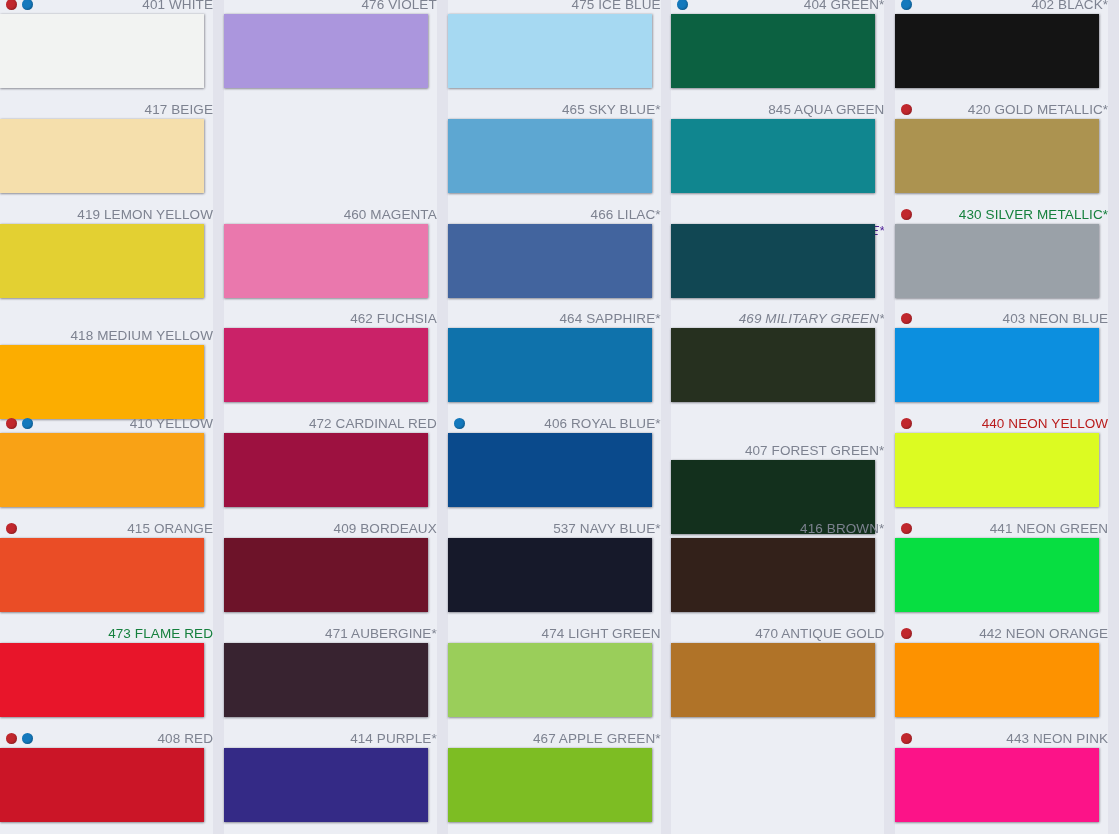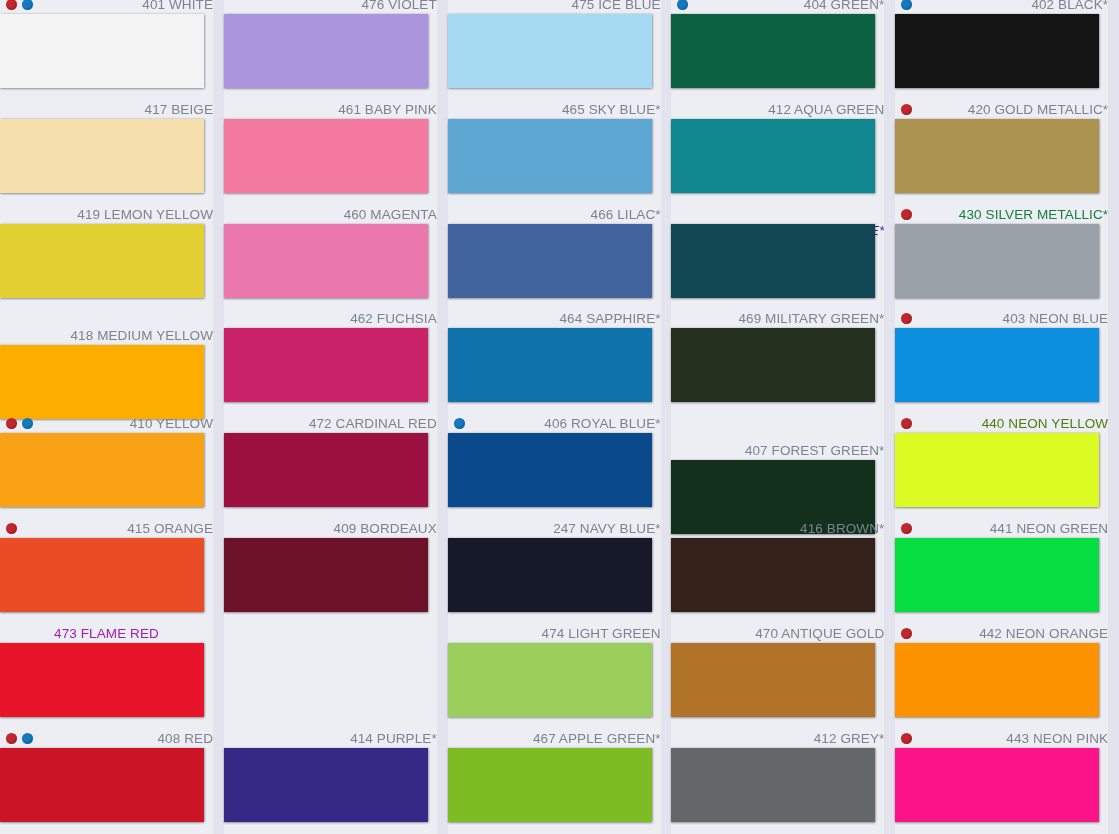--- a/index.html
+++ b/index.html
@@ -99,58 +99,58 @@
         <div class="swatch" style="top: 18px; width: 204px; background: rgb(249, 162, 21);"></div>
       </div>
       <div class="row" style="top: 520px; height: 104.8px;">
         <div class="row-label" style="color: rgb(125, 130, 144); width: 213px; top: 0px;">415 ORANGE</div>
         <div class="dots" style="left: 6px;">
           <span class="dot red" style="background: rgb(193, 39, 45);"></span>
         </div>
         <div class="swatch" style="top: 18px; width: 204px; background: rgb(234, 77, 38);"></div>
       </div>
       <div class="row" style="top: 624.8px; height: 104.8px;">
-        <div class="row-label" style="color: #a21caf; width: 213px; top: 0px; text-align: center;">473 FLAME RED</div>
+        <div class="row-label" style="color: #15803d; width: 213px; top: 0px;">473 FLAME RED</div>
         <div class="swatch" style="top: 18px; width: 204px; background: rgb(232, 21, 42);"></div>
       </div>
       <div class="row" style="top: 729.6px; height: 104.8px;">
         <div class="row-label" style="color: rgb(125, 130, 144); width: 213px; top: 0px;">408 RED</div>
         <div class="dots" style="left: 6px;">
           <span class="dot red" style="background: rgb(193, 39, 45);"></span>
           <span class="dot blue" style="background: rgb(20, 121, 189);"></span>
         </div>
         <div class="swatch" style="top: 18px; width: 204px; background: rgb(203, 21, 39);"></div>
       </div>
     </div>
     <div class="column" style="position: absolute; left: 223.8px; top: 0px; width: 223.8px; height: 834px; text-decoration: underline;">
       <div class="col-paper" style="left: 0px; width: 213px; background: rgb(236, 238, 244);"></div>
       <div class="row" style="top: -4px; height: 104.8px;">
         <div class="row-label" style="color: rgb(125, 130, 144); width: 213px; top: 0px;">476 VIOLET</div>
         <div class="swatch" style="top: 18px; width: 204px; background: rgb(171, 150, 221);"></div>
-      </div>
-      <div class="row" style="top: 100.8px; height: 104.8px;">
-        <div class="row-label" style="color: rgb(125, 130, 144); width: 213px; top: 0px;">461 BABY PINK</div>
-        <div class="swatch" style="top: 18px; width: 204px; background: rgb(244, 121, 159);"></div>
       </div>
       <div class="row" style="top: 205.6px; height: 104.8px;">
         <div class="row-label" style="color: rgb(125, 130, 144); width: 213px; top: 0px;">460 MAGENTA</div>
         <div class="swatch" style="top: 18px; width: 204px; background: rgb(234, 120, 173);"></div>
       </div>
       <div class="row" style="top: 310.4px; height: 104.8px;">
         <div class="row-label" style="color: rgb(125, 130, 144); width: 213px; top: 0px;">462 FUCHSIA</div>
         <div class="swatch" style="top: 18px; width: 204px; background: rgb(202, 34, 104);"></div>
       </div>
       <div class="row" style="top: 415.2px; height: 104.8px;">
         <div class="row-label" style="color: rgb(125, 130, 144); width: 213px; top: 0px;">472 CARDINAL RED</div>
         <div class="swatch" style="top: 18px; width: 204px; background: rgb(157, 17, 64);"></div>
       </div>
       <div class="row" style="top: 520px; height: 104.8px;">
         <div class="row-label" style="color: rgb(125, 130, 144); width: 213px; top: 0px;">409 BORDEAUX</div>
         <div class="swatch" style="top: 18px; width: 204px; background: rgb(109, 19, 41);"></div>
       </div>
+      <div class="row" style="top: 624.8px; height: 104.8px;">
+        <div class="row-label" style="color: rgb(125, 130, 144); width: 213px; top: 0px;">471 AUBERGINE*</div>
+        <div class="swatch" style="top: 18px; width: 204px; background: rgb(56, 35, 48);"></div>
+      </div>
       <div class="row" style="top: 729.6px; height: 104.8px;">
         <div class="row-label" style="color: rgb(125, 130, 144); width: 213px; top: 0px;">414 PURPLE*</div>
         <div class="swatch" style="top: 18px; width: 204px; background: rgb(52, 42, 134);"></div>
       </div>
     </div>
     <div class="column" style="position: absolute; left: 447.6px; top: 0px; width: 223.8px; height: 834px;">
       <div class="col-paper" style="left: 0px; width: 213px; background: rgb(236, 238, 244);"></div>
       <div class="row" style="top: -4px; height: 104.8px;">
         <div class="row-label" style="color: rgb(125, 130, 144); width: 213px; top: 0px;">475 ICE BLUE</div>
         <div class="swatch" style="top: 18px; width: 204px; background: rgb(166, 217, 242);"></div>
@@ -168,21 +168,21 @@
         <div class="swatch" style="top: 18px; width: 204px; background: rgb(15, 114, 171);"></div>
       </div>
       <div class="row" style="top: 415.2px; height: 104.8px;">
         <div class="row-label" style="color: rgb(125, 130, 144); width: 213px; top: 0px;">406 ROYAL BLUE*</div>
         <div class="dots" style="left: 6px;">
           <span class="dot blue" style="background: rgb(20, 121, 189);"></span>
         </div>
         <div class="swatch" style="top: 18px; width: 204px; background: rgb(10, 74, 140);"></div>
       </div>
       <div class="row" style="top: 520px; height: 104.8px;">
-        <div class="row-label" style="color: rgb(125, 130, 144); width: 213px; top: 0px;">247 NAVY BLUE*</div>
+        <div class="row-label" style="color: rgb(125, 130, 144); width: 213px; top: 0px;">537 NAVY BLUE*</div>
         <div class="swatch" style="top: 18px; width: 204px; background: rgb(22, 25, 42);"></div>
       </div>
       <div class="row" style="top: 624.8px; height: 104.8px;">
         <div class="row-label" style="color: rgb(125, 130, 144); width: 213px; top: 0px;">474 LIGHT GREEN</div>
         <div class="swatch" style="top: 18px; width: 204px; background: rgb(154, 206, 90);"></div>
       </div>
       <div class="row" style="top: 729.6px; height: 104.8px;">
         <div class="row-label" style="color: rgb(125, 130, 144); width: 213px; top: 0px;">467 APPLE GREEN*</div>
         <div class="swatch" style="top: 18px; width: 204px; background: rgb(125, 189, 35);"></div>
       </div>
@@ -190,47 +190,43 @@
     <div class="column" style="position: absolute; left: 671.4px; top: 0px; width: 223.8px; height: 834px;">
       <div class="col-paper" style="left: 0px; width: 213px; background: rgb(236, 238, 244);"></div>
       <div class="row" style="top: -4px; height: 104.8px;">
         <div class="row-label" style="color: rgb(125, 130, 144); width: 213px; top: 0px;">404 GREEN*</div>
         <div class="dots" style="left: 6px;">
           <span class="dot blue" style="background: rgb(20, 121, 189);"></span>
         </div>
         <div class="swatch" style="top: 18px; width: 204px; background: rgb(12, 97, 65);"></div>
       </div>
       <div class="row" style="top: 100.8px; height: 104.8px;">
-        <div class="row-label" style="color: rgb(125, 130, 144); width: 213px; top: 0px;">412 AQUA GREEN</div>
+        <div class="row-label" style="color: rgb(125, 130, 144); width: 213px; top: 0px;">845 AQUA GREEN</div>
         <div class="swatch" style="top: 18px; width: 204px; background: rgb(16, 134, 143);"></div>
       </div>
       <div class="row" style="top: 205.6px; height: 104.8px;">
         <div class="row-label" style="color: #4c1d95; width: 213px; top: 16px; font-style: italic;">413 TURQUOISE*</div>
         <div class="swatch" style="top: 18px; width: 204px; background: rgb(17, 71, 83);"></div>
       </div>
-      <div class="row" style="top: 310.4px; height: 104.8px;">
+      <div class="row" style="top: 310.4px; height: 104.8px; font-style: italic;">
         <div class="row-label" style="color: rgb(125, 130, 144); width: 213px; top: 0px;">469 MILITARY GREEN*</div>
         <div class="swatch" style="top: 18px; width: 204px; background: rgb(38, 48, 31);"></div>
       </div>
       <div class="row" style="top: 415.2px; height: 104.8px; margin-top: 27px;">
         <div class="row-label" style="color: rgb(125, 130, 144); width: 213px; top: 0px;">407 FOREST GREEN*</div>
         <div class="swatch" style="top: 18px; width: 204px; background: rgb(19, 48, 29);"></div>
       </div>
       <div class="row" style="top: 520px; height: 104.8px;">
         <div class="row-label" style="color: rgb(125, 130, 144); width: 213px; top: 0px;">416 BROWN*</div>
         <div class="swatch" style="top: 18px; width: 204px; background: rgb(51, 33, 26);"></div>
       </div>
       <div class="row" style="top: 624.8px; height: 104.8px;">
         <div class="row-label" style="color: rgb(125, 130, 144); width: 213px; top: 0px;">470 ANTIQUE GOLD</div>
         <div class="swatch" style="top: 18px; width: 204px; background: rgb(176, 115, 40);"></div>
       </div>
-      <div class="row" style="top: 729.6px; height: 104.8px;">
-        <div class="row-label" style="color: rgb(125, 130, 144); width: 213px; top: 0px;">412 GREY*</div>
-        <div class="swatch" style="top: 18px; width: 204px; background: rgb(99, 103, 106);"></div>
-      </div>
     </div>
     <div class="column" style="position: absolute; left: 895.2px; top: 0px; width: 223.8px; height: 834px;">
       <div class="col-paper" style="left: 0px; width: 213px; background: rgb(236, 238, 244);"></div>
       <div class="row" style="top: -4px; height: 104.8px;">
         <div class="row-label" style="color: rgb(125, 130, 144); width: 213px; top: 0px;">402 BLACK*</div>
         <div class="dots" style="left: 6px;">
           <span class="dot blue" style="background: rgb(20, 121, 189);"></span>
         </div>
         <div class="swatch" style="top: 18px; width: 204px; background: rgb(20, 20, 20);"></div>
       </div>
@@ -249,21 +245,21 @@
         <div class="swatch" style="top: 18px; width: 204px; background: rgb(154, 161, 168);"></div>
       </div>
       <div class="row" style="top: 310.4px; height: 104.8px;">
         <div class="row-label" style="color: rgb(125, 130, 144); width: 213px; top: 0px;">403 NEON BLUE</div>
         <div class="dots" style="left: 6px;">
           <span class="dot red" style="background: rgb(193, 39, 45);"></span>
         </div>
         <div class="swatch" style="top: 18px; width: 204px; background: rgb(12, 143, 223);"></div>
       </div>
       <div class="row" style="top: 415.2px; height: 104.8px;">
-        <div class="row-label" style="color: #4d7c0f; width: 213px; top: 0px;">440 NEON YELLOW</div>
+        <div class="row-label" style="color: #b91c1c; width: 213px; top: 0px;">440 NEON YELLOW</div>
         <div class="dots" style="left: 6px;">
           <span class="dot red" style="background: rgb(193, 39, 45);"></span>
         </div>
         <div class="swatch" style="top: 18px; width: 204px; background: rgb(220, 251, 34);"></div>
       </div>
       <div class="row" style="top: 520px; height: 104.8px;">
         <div class="row-label" style="color: rgb(125, 130, 144); width: 213px; top: 0px;">441 NEON GREEN</div>
         <div class="dots" style="left: 6px;">
           <span class="dot red" style="background: rgb(193, 39, 45);"></span>
         </div>

